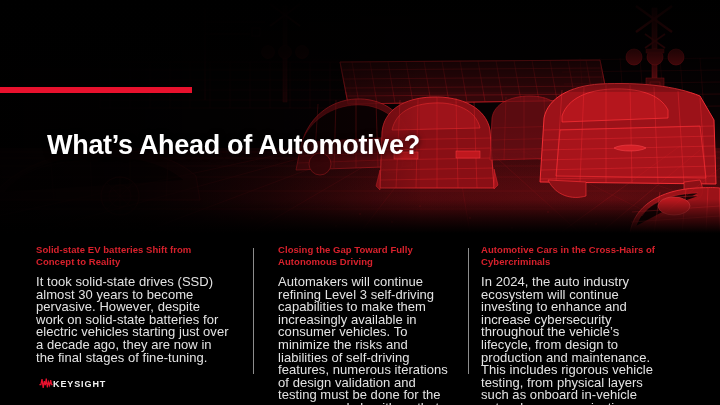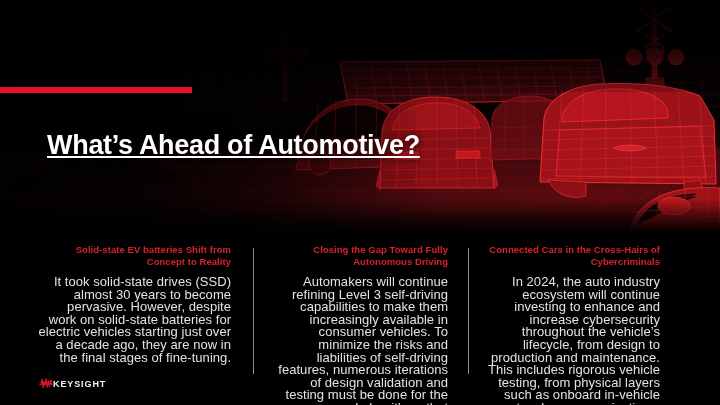--- a/index.html
+++ b/index.html
@@ -40,27 +40,26 @@
     position:absolute; left:0; top:87px; width:192px; height:6px;
     background:#e8112d;
   }
 
   
   .title {
     position:absolute; left:47px; top:130px;
     font-size:27px; font-weight:bold; color:#ffffff;
     letter-spacing:-0.3px; white-space:nowrap;
     text-shadow:0 1px 6px rgba(0,0,0,0.85);
-    text-decoration:underline;
   }
 
   
   .columns {
     position:absolute; left:0; top:244px; width:660px; height:140px;
-    display:flex; align-items:flex-start;text-align:right;
+    display:flex; align-items:flex-start;
   }
   .col { position:relative; }
   .col-1 { width:218px; margin-left:36px; }
   .col-2 { width:190px; margin-left:47px; }
   .col-3 { width:200px; margin-left:33px; }
   .divider {
     position:absolute; width:1px; height:126px; top:248px;
     background:#8c8c8c;
   }
   .divider.d1 { left:253px; }
@@ -386,21 +385,21 @@
       <div class="col-head">Solid-state EV batteries Shift from Concept to Reality</div>
       <div class="col-body">It took solid-state drives (SSD) almost 30 years to become pervasive. However, despite work on solid-state batteries for electric vehicles starting just over a decade ago, they are now in the final stages of fine-tuning.</div>
     </div>
 
     <div class="col col-2">
       <div class="col-head">Closing the Gap Toward Fully Autonomous Driving</div>
       <div class="col-body">Automakers will  continue refining Level 3 self-driving capabilities to make them increasingly available in consumer vehicles.  To minimize the risks and liabilities of self-driving features, numerous iterations of design validation and testing must be done for the sensors and algorithms that are taking over from the human driver.</div>
     </div>
 
     <div class="col col-3">
-      <div class="col-head">Connected Cars in the Cross-Hairs of Cybercriminals</div>
+      <div class="col-head">Automotive Cars in the Cross-Hairs of Cybercriminals</div>
       <div class="col-body">In 2024, the auto industry ecosystem will continue investing to enhance and increase cybersecurity throughout the vehicle’s lifecycle, from design to production and maintenance. This includes rigorous vehicle testing, from physical layers such as onboard in-vehicle networks, communications, and EV charging ports to securing application layer protocols.</div>
     </div>
 
   </div>
 
   <div class="logo">
     <svg class="logo-mark" width="14" height="11" viewBox="0 0 14 11">
       <path d="M0.4,6.6 L1.9,6.6 L3.0,1.0 L4.2,9.8 L5.3,3.2 L6.3,7.2 L7.3,0.6 L8.4,9.4 L9.5,4.0 L10.6,7.4 L11.7,2.0 L12.6,6.6 L13.6,6.6" fill="none" stroke="#e8112d" stroke-width="1.25" stroke-linejoin="miter"></path>
     </svg>
     <span class="logo-text">KEYSIGHT</span>

